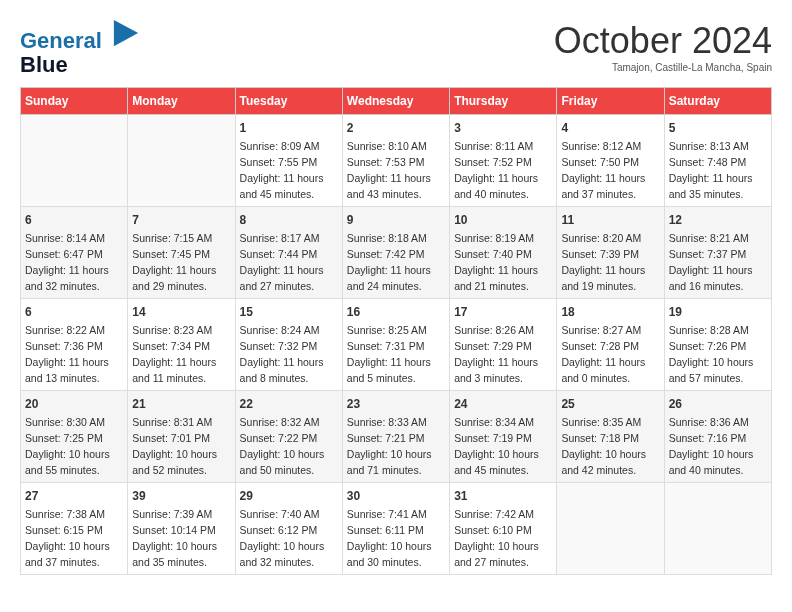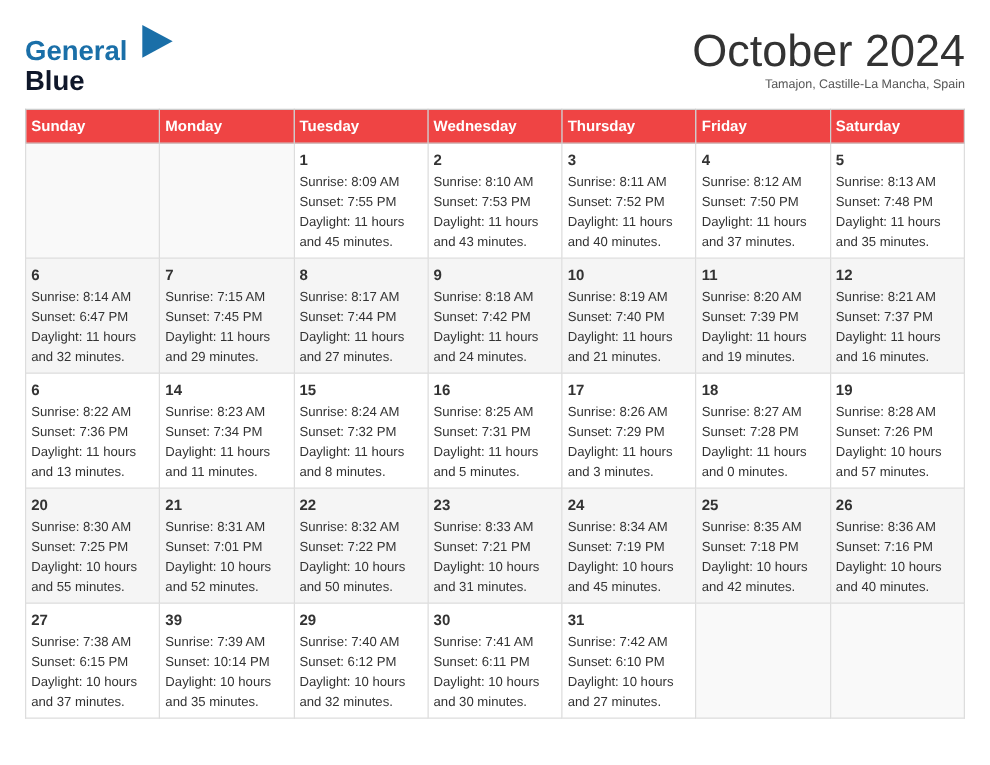--- a/index.html
+++ b/index.html
@@ -279,21 +279,21 @@
           <div>Sunrise: 8:32 AM</div>
           <div>Sunset: 7:22 PM</div>
           <div>Daylight: 10 hours</div>
           <div>and 50 minutes.</div>
         </td>
         <td>
           <span class="day-num">23</span>
           <div>Sunrise: 8:33 AM</div>
           <div>Sunset: 7:21 PM</div>
           <div>Daylight: 10 hours</div>
-          <div>and 31 minutes.</div>
+          <div>and 71 minutes.</div>
         </td>
         <td>
           <span class="day-num">24</span>
           <div>Sunrise: 8:34 AM</div>
           <div>Sunset: 7:19 PM</div>
           <div>Daylight: 10 hours</div>
           <div>and 45 minutes.</div>
         </td>
         <td>
           <span class="day-num">25</span>

